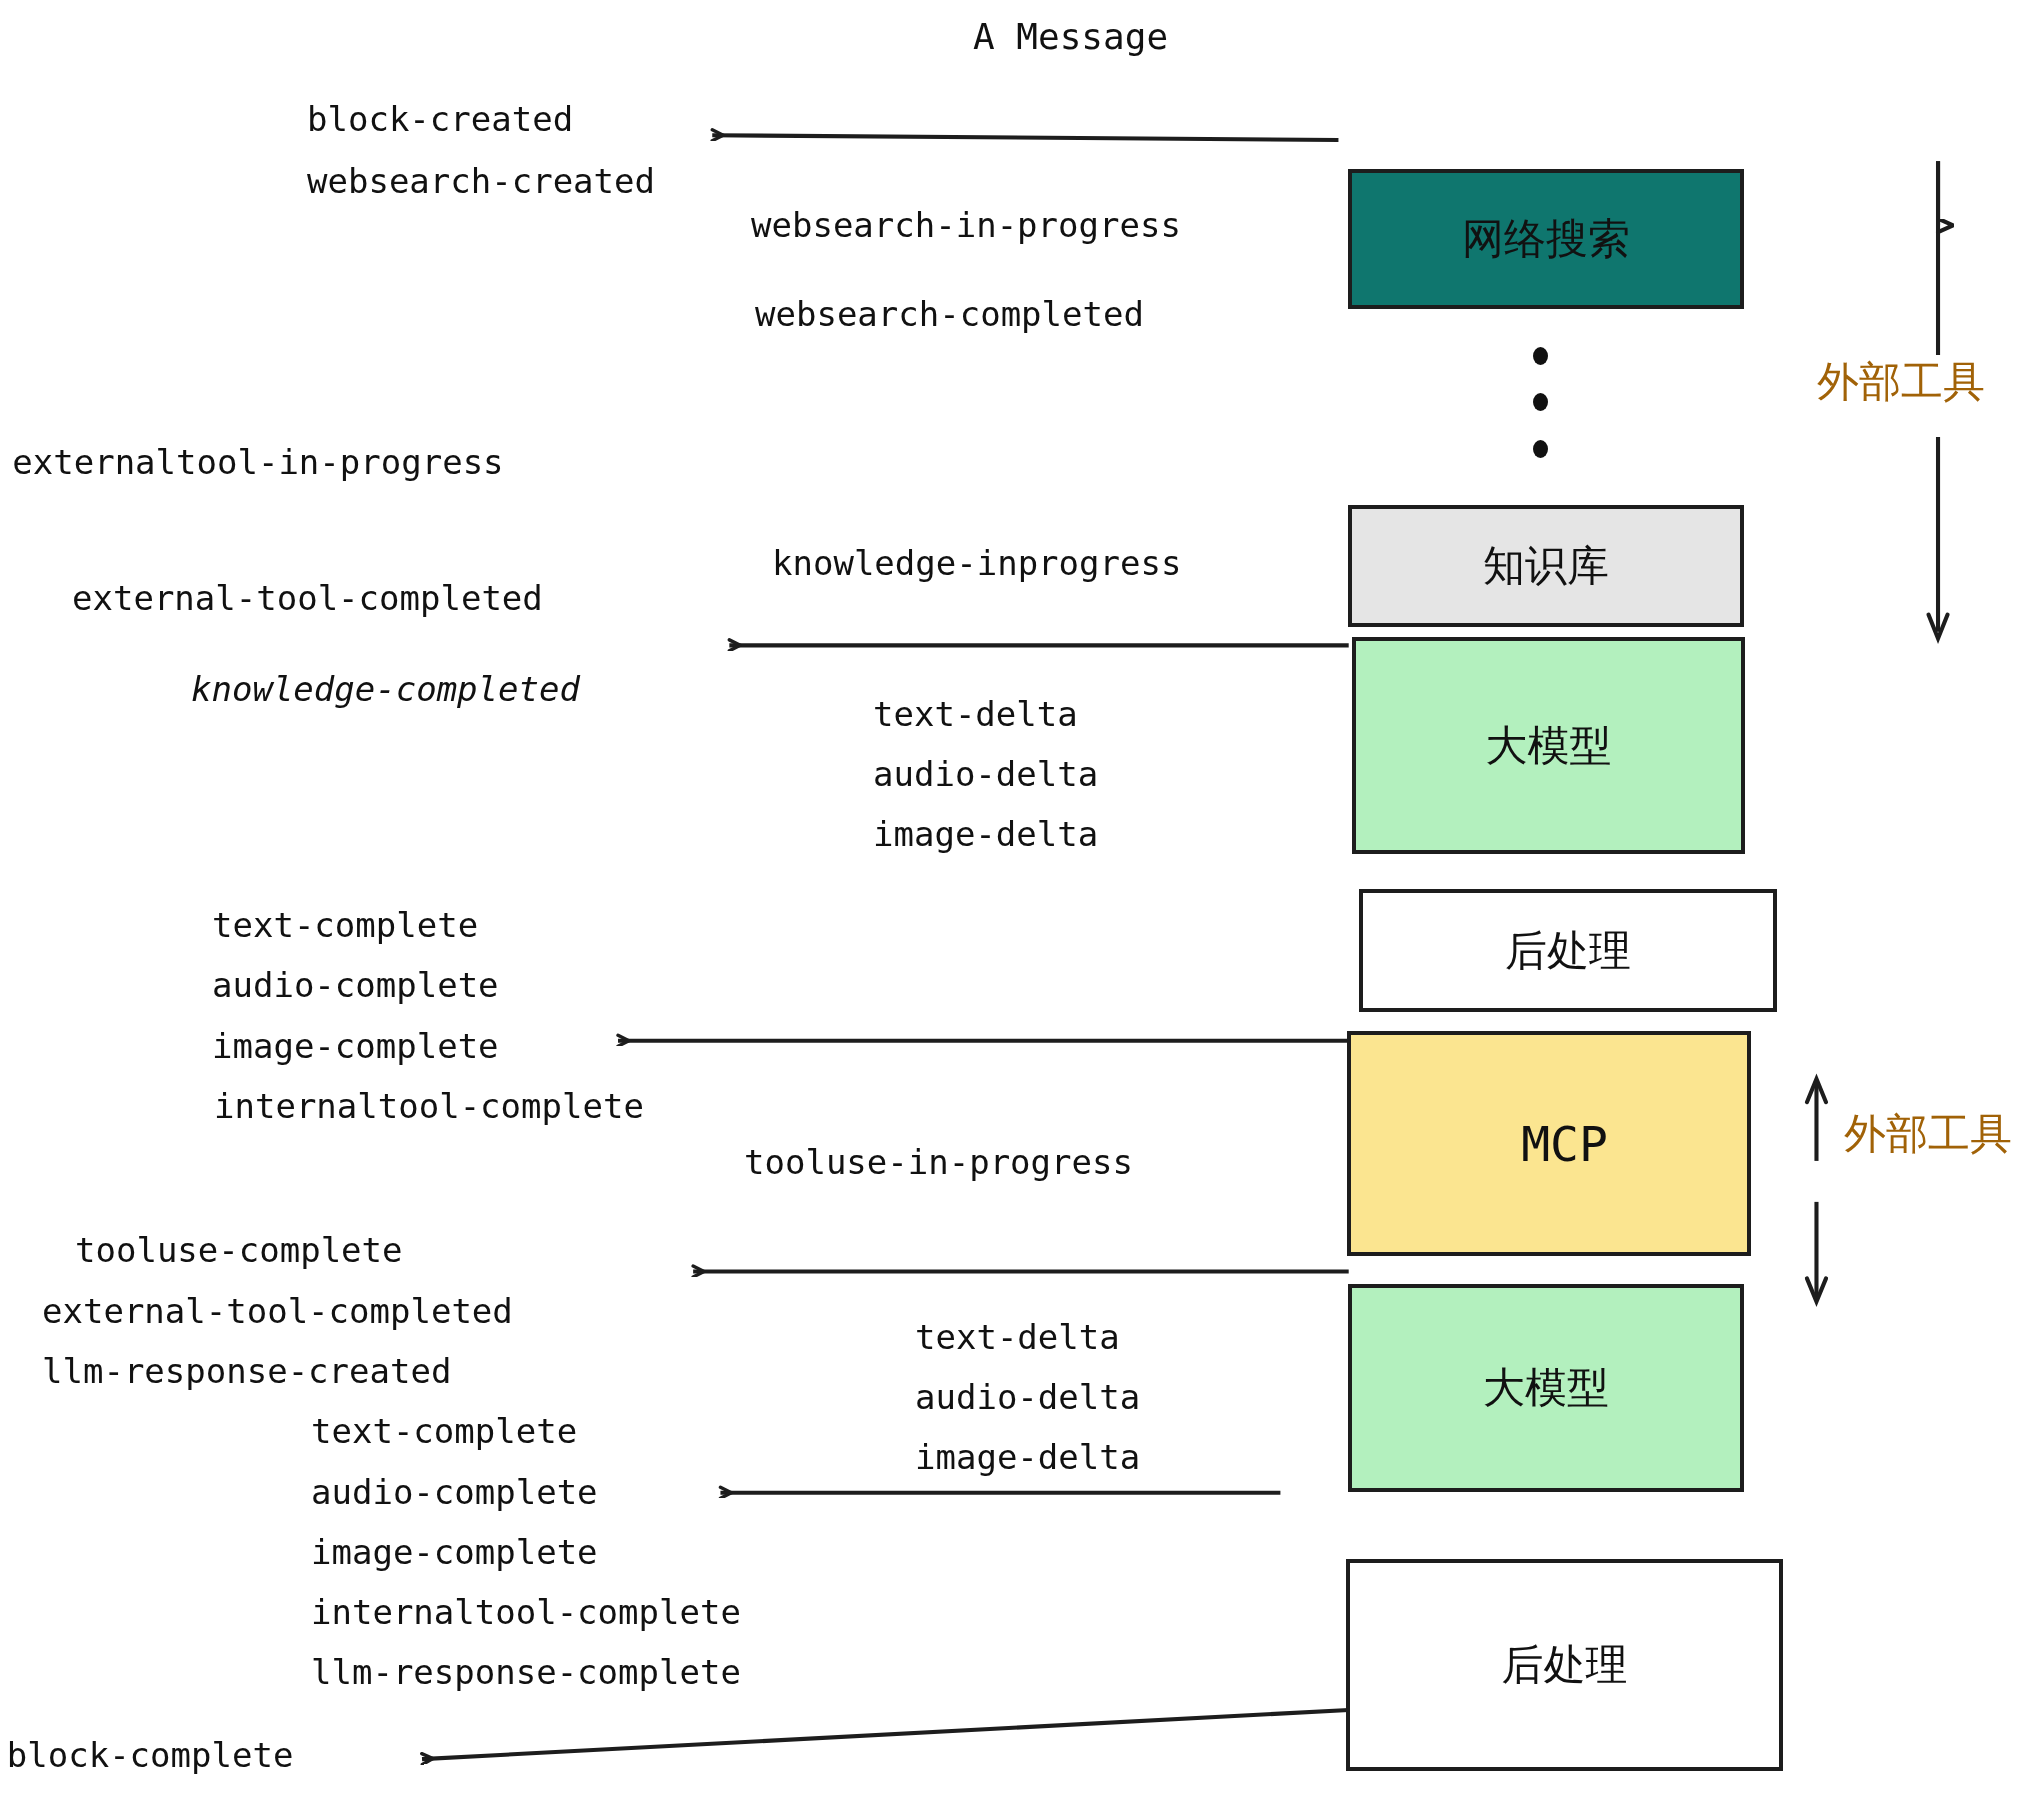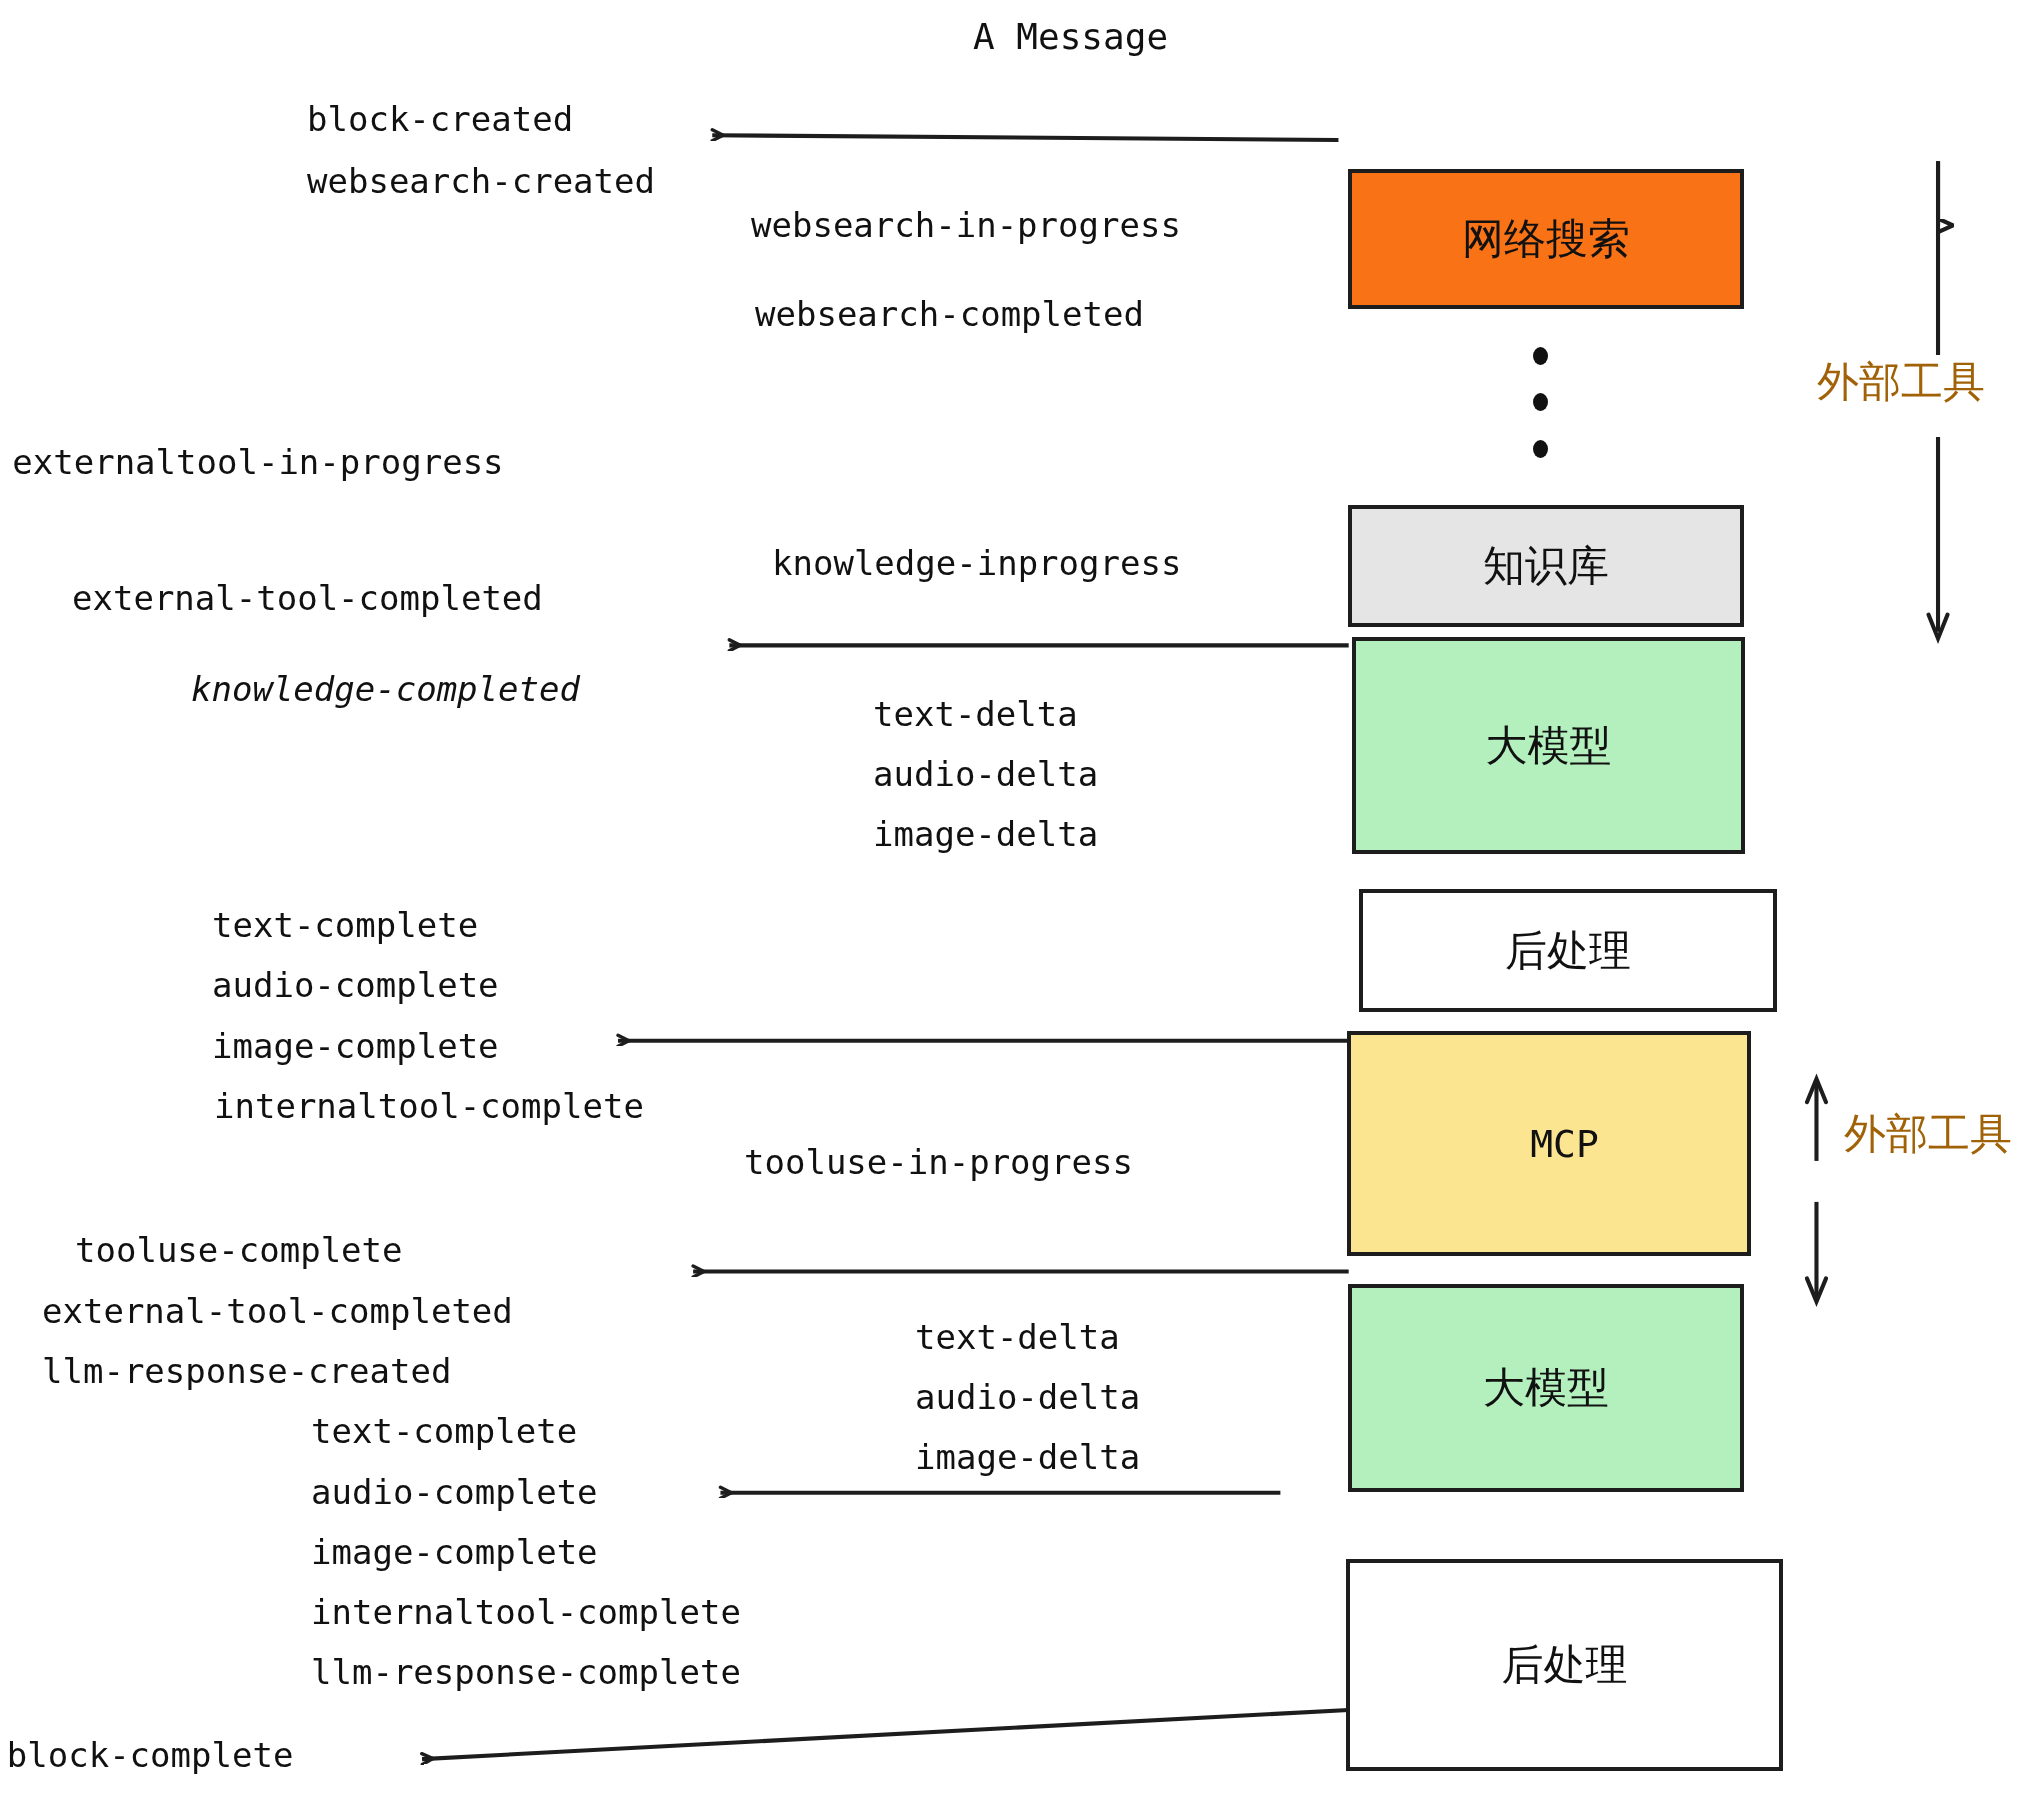--- a/index.html
+++ b/index.html
@@ -34,21 +34,21 @@
     display:flex;
     align-items:center;
     justify-content:center;
     color:#111111;
     font-family:"DejaVu Sans","Liberation Sans",sans-serif;
     font-size:42px;
     font-weight:500;
   }
   .box.mono{
     font-family:"DejaVu Sans Mono","Liberation Mono",monospace;
-    font-size:38px;
+    font-size:48px;
     padding-left:31px;
   }
   .cnlabel{
     position:absolute;
     white-space:nowrap;
     color:#a16207;
     font-family:"DejaVu Sans","Liberation Sans",sans-serif;
     font-size:42px;
     line-height:1;
   }
@@ -97,21 +97,21 @@
     <line x1="2838" y1="236" x2="2838" y2="520" stroke="#1d1d1d" stroke-width="6"></line>
     <line x1="2838" y1="640" x2="2838" y2="925" stroke="#1d1d1d" stroke-width="6"></line>
     <path d="M2824,900 L2838,935 L2852,900" fill="none" stroke="#1d1d1d" stroke-width="6" stroke-linecap="round"></path>
 
     <line x1="2660" y1="1700" x2="2660" y2="1586" stroke="#1d1d1d" stroke-width="6"></line>
     <path d="M2646,1614 L2660,1580 L2674,1614" fill="none" stroke="#1d1d1d" stroke-width="6" stroke-linecap="round"></path>
     <line x1="2660" y1="1760" x2="2660" y2="1900" stroke="#1d1d1d" stroke-width="6"></line>
     <path d="M2646,1872 L2660,1906 L2674,1872" fill="none" stroke="#1d1d1d" stroke-width="6" stroke-linecap="round"></path>
   </svg>
 
-  <div class="box" style="left:1348px;top:169px;width:396px;height:140px;background:#f97316;">
+  <div class="box" style="left:1348px;top:169px;width:396px;height:140px;background:#0f766e;">
     <span>网络搜索</span>
   </div>
 
   <div class="dot" style="left:1533px;top:347px;"></div>
   <div class="dot" style="left:1533px;top:393px;"></div>
   <div class="dot" style="left:1533px;top:440px;"></div>
 
   <div class="box" style="left:1348px;top:505px;width:396px;height:122px;background:#e5e5e5;">
     <span>知识库</span>
   </div>

